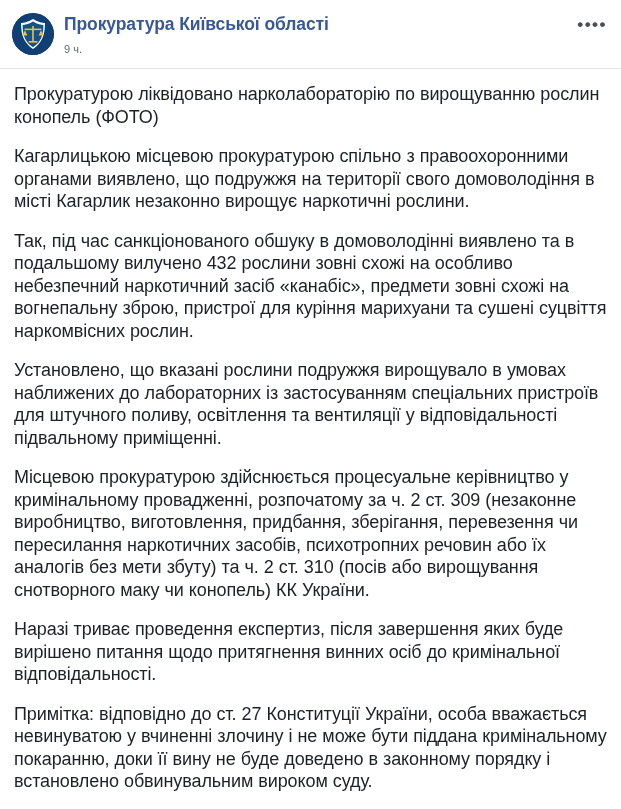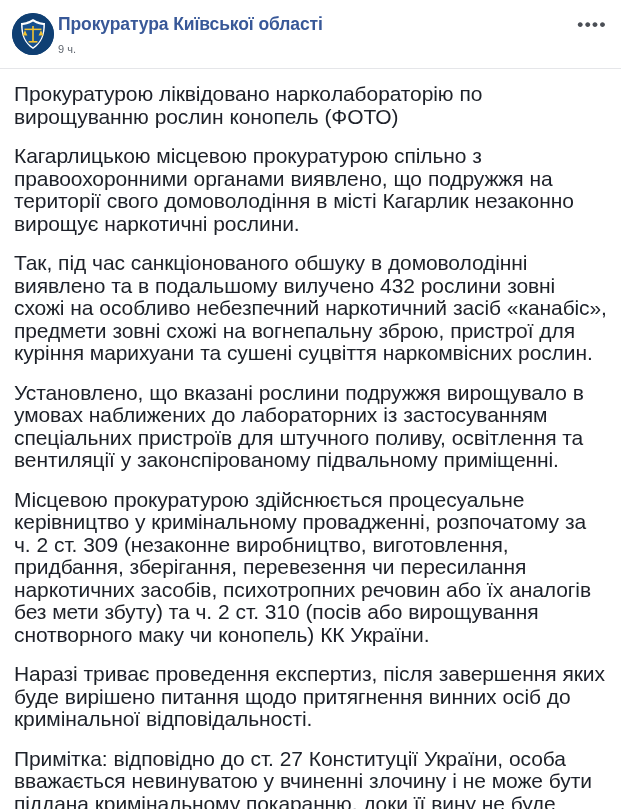--- a/index.html
+++ b/index.html
@@ -30,21 +30,21 @@
     background: #0f3f73;
     flex: 0 0 42px;
     display: flex;
     align-items: center;
     justify-content: center;
     overflow: hidden;
     margin-top: 1px;
   }
   .avatar svg { display: block; }
   .header-text {
-    margin-left: 4px;
+    margin-left: 10px;
     padding-top: 2px;
     flex: 1 1 auto;
     min-width: 0;
   }
   .page-name {
     color: #385898;
     font-size: 17.5px;
     font-weight: bold;
     line-height: 20px;
     letter-spacing: -0.1px;
@@ -81,21 +81,21 @@
     height: 1px;
     background: #e5e6e9;
     margin: 11px 0 0 0;
   }
   .post-body {
     padding: 14px 14px 10px 14px;
   }
   .post-body p {
     margin: 0 0 17px 0;
     color: #1d2129;
-    font-size: 21px;
+    font-size: 18px;
     line-height: 22.5px;
     letter-spacing: -0.1px;
     word-spacing: 0.2px;
   }
   .post-body p:last-child {
     margin-bottom: 12px;
   }
 </style>
 </head>
 <body>
@@ -130,20 +130,20 @@
       <span class="dots">••••</span>
     </div>
   </div>
 
   <div class="divider"></div>
 
   <div class="post-body">
     <p>Прокуратурою ліквідовано наркoлабораторію по вирощуванню рослин конопель (ФОТО)</p>
     <p>Кагарлицькою місцевою прокуратурою спільно з правоохоронними органами виявлено, що подружжя на території свого домоволодіння в місті Кагарлик незаконно вирощує наркотичні рослини.</p>
     <p>Так, під час санкціонованого обшуку в домоволодінні виявлено та в подальшому вилучено 432 рослини зовні схожі на особливо небезпечний наркотичний засіб «канабіс», предмети зовні схожі на вогнепальну зброю, пристрої для куріння марихуани та сушені суцвіття наркомвісних рослин.</p>
-    <p>Установлено, що вказані рослини подружжя вирощувало в умовах наближених до лабораторних із застосуванням спеціальних пристроїв для штучного поливу, освітлення та вентиляції у законспірованому підвальному приміщенні.</p>
+    <p>Установлено, що вказані рослини подружжя вирощувало в умовах наближених до лабораторних із застосуванням спеціальних пристроїв для штучного поливу, освітлення та вентиляції у відповідальності підвальному приміщенні.</p>
     <p>Місцевою прокуратурою здійснюється процесуальне керівництво у кримінальному провадженні, розпочатому за ч. 2 ст. 309 (незаконне виробництво, виготовлення, придбання, зберігання, перевезення чи пересилання наркотичних засобів, психотропних речовин або їх аналогів без мети збуту) та ч. 2 ст. 310 (посів або вирощування снотворного маку чи конопель) КК України.</p>
     <p>Наразі триває проведення експертиз, після завершення яких буде вирішено питання щодо притягнення винних осіб до кримінальної відповідальності.</p>
     <p>Примітка: відповідно до ст. 27 Конституції України, особа вважається невинуватою у вчиненні злочину і не може бути піддана кримінальному покаранню, доки її вину не буде доведено в законному порядку і встановлено обвинувальним вироком суду.</p>
     <p>Прессслужба прокуратури Київської області</p>
   </div>
 
 </div>
 
 </body></html>

